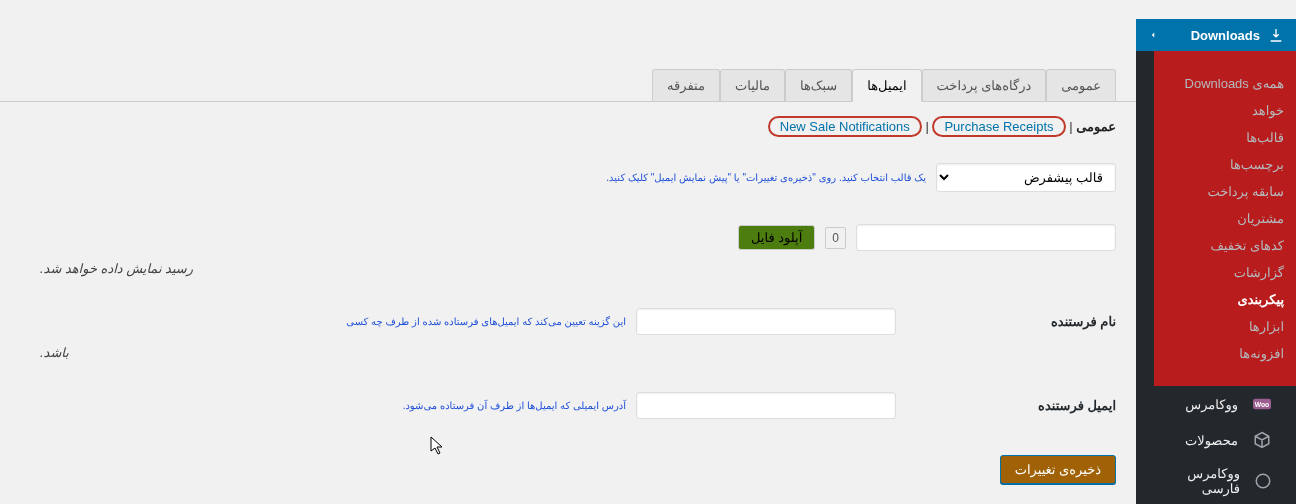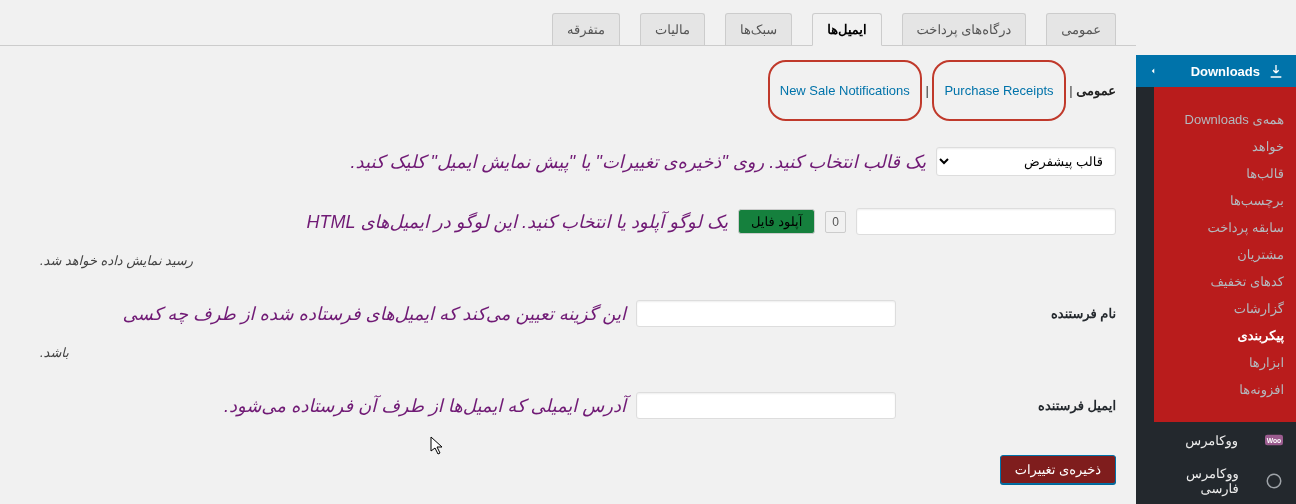--- a/index.html
+++ b/index.html
@@ -7,49 +7,49 @@
 
 .wrap { display: flex; width: 1296px; height: 504px; align-items: flex-end; }
 
 
 .sidebar { width: 160px; background: #23282d; color: #eee; flex-shrink: 0; }
 .sidebar-header { background: #0073aa; color: #fff; padding: 8px 12px; display: flex; align-items: center; gap: 8px; font-weight: bold; }
 .sidebar-header .collapse-icon { margin-right: auto; }
 .submenu { background: #b91c1c; padding: 19px 0; margin-left: 18px; }
 .submenu-item { padding: 6px 12px 6px 8px; color: #b4b9be; cursor: pointer; font-size: 13px; }
 .submenu-item.active { color: #fff; font-weight: bold; }
-.menu-item { padding: 8px 12px; color: #eee; cursor: pointer; display: flex; align-items: center; gap: 26px; }
+.menu-item { padding: 8px 24px; color: #eee; cursor: pointer; display: flex; align-items: center; gap: 14px; }
 .menu-item .mi-icon { width: 20px; height: 20px; display: inline-flex; align-items: center; justify-content: center; color: #9ea3a8; }
 
 
 .content { flex: 1; padding: 0; position: relative; overflow: hidden; }
 
 .tabs { display: flex; gap: 0; padding: 10px 20px 0 20px; border-bottom: 1px solid #ccc; }
-.tab { padding: 8px 14px; border: 1px solid #ccc; border-bottom: none; background: #e5e5e5; color: #555; cursor: pointer; margin-left: 20px; border-radius: 3px 3px 0 0; font-size: 13px; }
-.tab.active { background: #f1f1f1; border-bottom: 1px solid #f1f1f1; margin-bottom: -1px; color: #000; font-weight: bold; }
+.tab { padding: 8px 14px; border: 1px solid #ccc; border-bottom: none; background: #e5e5e5; color: #555; cursor: pointer; margin-left: 0; border-radius: 3px 3px 0 0; font-size: 13px; }
+.tab.active { background: #f1f1f1; border-bottom: 1px solid #f1f1f1; margin-bottom: -1px; color: #000; font-weight: normal; }
 
 .subsection { padding: 14px 20px 10px 20px; font-size: 13px; }
 .subsection .sec-text { color: #222; font-weight: bold; }
 .subsection .link { color: #0073aa; cursor: pointer; padding: 2px 6px; }
-.subsection .circled { border: 2px solid #c0392b; border-radius: 18px; padding: 21px 10px; display: inline-block; }
+.subsection .circled { border: 2px solid #c0392b; border-radius: 18px; padding: 1px 10px; display: inline-block; }
 
 .form-table { width: 100%; padding: 0 20px; }
 .form-row { display: flex; align-items: flex-start; padding: 16px 0; gap: 20px; }
 .form-label-col { width: 200px; flex-shrink: 0; font-weight: bold; color: #23282d; padding-top: 6px; }
 .form-field-col { flex: 1; display: flex; flex-direction: column; gap: 6px; }
 .field-inline { display: flex; align-items: center; gap: 10px; flex-wrap: wrap; }
 .form-field-col select, .form-field-col input[type="text"] { padding: 5px 8px; border: 1px solid #ddd; border-radius: 3px; background: #fff; font-family: inherit; font-size: 13px; min-width: 260px; box-shadow: inset 0 1px 2px rgba(0,0,0,0.07); }
 .form-field-col select { min-width: 180px; }
-.upload-btn { padding: 4px 12px; border: 1px solid #ccc; background: #15803d; border-radius: 3px; cursor: pointer; font-family: inherit; font-size: 13px; }
+.upload-btn { padding: 4px 12px; border: 1px solid #ccc; background: #4d7c0f; border-radius: 3px; cursor: pointer; font-family: inherit; font-size: 13px; }
 .file-count { border: 1px solid #ccc; padding: 3px 6px; color: #555; border-radius: 2px; font-size: 12px; }
-.desc { color: #701a75; font-style: italic; font-size: 18px; }
-.desc-below { color: #444; font-style: italic; font-size: 13px; margin-top: 12px; text-align: left; padding-left: 20px; }
+.desc { color: #1d4ed8; font-size: 10px; }
+.desc-below { color: #444; font-style: italic; font-size: 13px; margin-top: 4px; text-align: left; padding-left: 20px; }
 
 .save-row { padding: 20px; }
-.save-btn { background: #7f1d1d; border: 1px solid #0073aa; color: #fff; padding: 6px 14px; border-radius: 3px; cursor: pointer; font-family: inherit; font-size: 13px; box-shadow: 0 1px 0 #006799; }
+.save-btn { background: #a16207; border: 1px solid #0073aa; color: #fff; padding: 6px 14px; border-radius: 3px; cursor: pointer; font-family: inherit; font-size: 13px; box-shadow: 0 1px 0 #006799; }
 
 .cursor-arrow { position: absolute; left: 430px; bottom: 48px; font-size: 18px; color: #000; pointer-events: none; }
 
 svg { display: block; }
 </style>
 </head>
 <body>
 
 <div class="wrap">
   <aside class="sidebar">
@@ -84,20 +84,28 @@
         <svg width="18" height="14" viewBox="0 0 24 18">
             <rect x="0" y="2" width="24" height="14" rx="3" fill="#9b5c8f"></rect>
             <text x="12" y="13" font-size="9" fill="#fff" text-anchor="middle" font-weight="bold">Woo</text>
           </svg>
       </span>
       <span>ووکامرس</span>
     </div>
     <div class="menu-item">
       <span class="mi-icon">
         <svg width="18" height="18" viewBox="0 0 24 24" fill="none" stroke="currentColor" stroke-width="2">
+            <path d="M12 2l9 5v10l-9 5-9-5V7l9-5zM3 7l9 5 9-5M12 12v10"></path>
+          </svg>
+      </span>
+      <span>محصولات</span>
+    </div>
+    <div class="menu-item">
+      <span class="mi-icon">
+        <svg width="18" height="18" viewBox="0 0 24 24" fill="none" stroke="currentColor" stroke-width="2">
             <circle cx="12" cy="12" r="9"></circle>
           </svg>
       </span>
       <span>ووکامرس فارسی</span>
     </div>
   </aside>
 
   <main class="content">
     <nav class="tabs">
       <div class="tab">عمومی</div>
@@ -128,21 +136,20 @@
           </div>
         </div>
       </div>
 
       <div class="form-row">
         <div class="form-field-col">
           <div class="field-inline">
             <input type="text" style="">
             <span class="file-count">0</span>
             <button class="upload-btn">آپلود فایل</button>
-            <span class="desc">یک لوگو آپلود یا انتخاب کنید. این لوگو در ایمیل‌های HTML</span>
           </div>
           <div class="desc-below">رسید نمایش داده خواهد شد.</div>
         </div>
       </div>
 
       <div class="form-row">
         <div class="form-label-col">نام فرستنده</div>
         <div class="form-field-col">
           <div class="field-inline">
             <input type="text" value="" style="">

